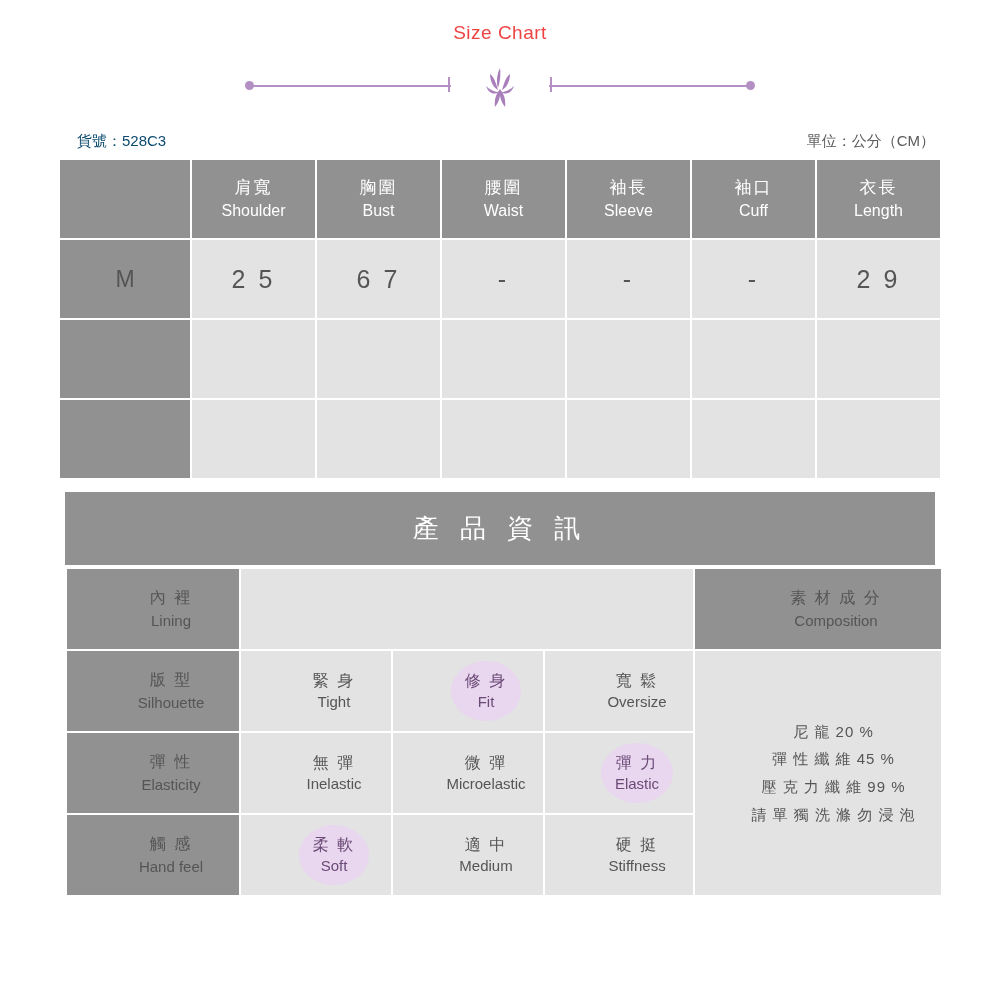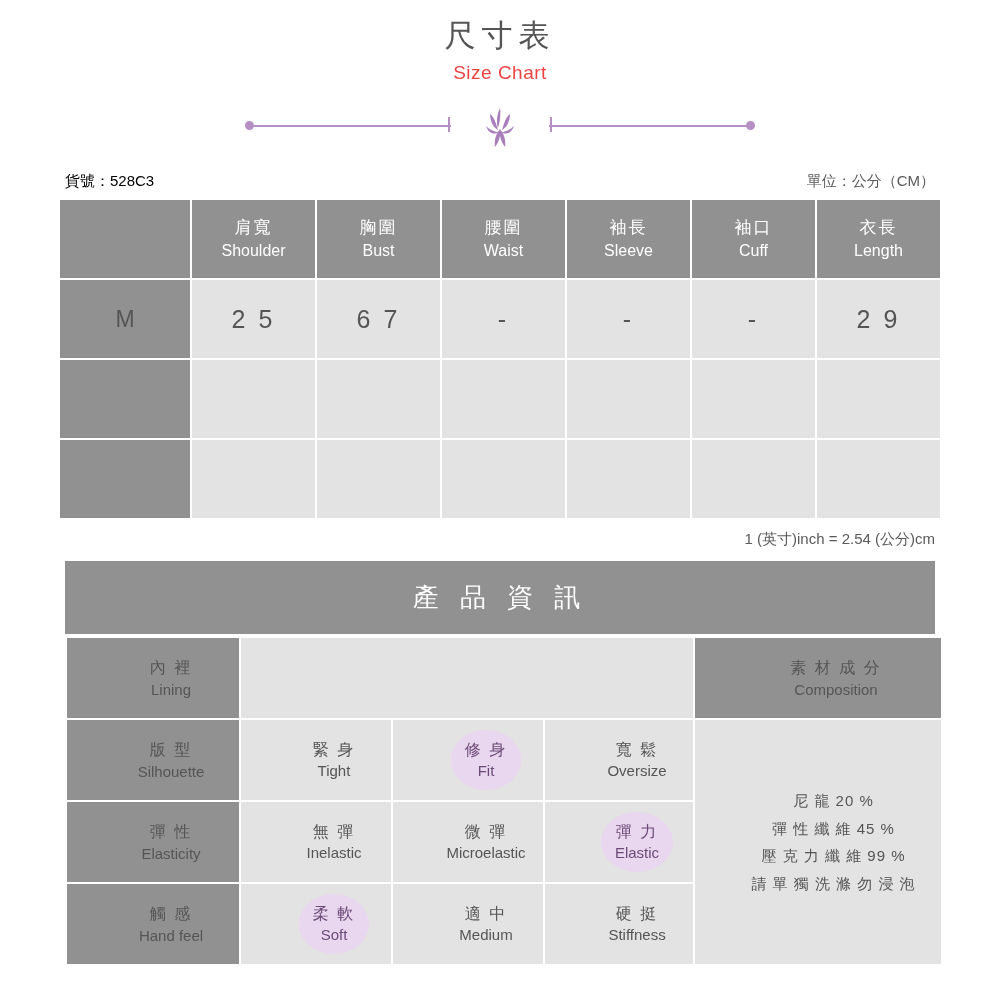--- a/index.html
+++ b/index.html
@@ -81,24 +81,24 @@
 
   
   .label-row {
     position: relative;
     width: 870px;
     margin: 22px auto 6px auto;
     height: 20px;
   }
   .label-left {
     position: absolute;
-    left: 0;
+    left: 12px;
     top: 0;
     font-size: 15px;
-    color: #000000;
+    color: #0c4a6e;
   }
   .label-right {
     position: absolute;
     right: 0;
     top: 0;
     font-size: 15px;
     color: #5a5a5a;
   }
 
   
@@ -217,21 +217,20 @@
     color: #6b4a77;
   }
   .lining-blank { height: 78px; }
 </style>
 </head>
 <body>
 
 <div class="page">
 
   <div class="header">
-    <div class="title-cn">尺寸表</div>
     <div class="title-en">Size Chart</div>
   </div>
 
   <div class="ornament">
     <span class="orn-dot left"></span>
     <span class="orn-line left"></span>
     <span class="orn-tick l"></span>
     <span class="orn-line right"></span>
     <span class="orn-tick r"></span>
     <span class="orn-dot right"></span>
@@ -316,21 +315,20 @@
       <td class="empty"></td>
       <td class="empty"></td>
       <td class="empty"></td>
       <td class="empty"></td>
       <td class="empty"></td>
       <td class="empty"></td>
     </tr>
   </tbody>
     </table>
 
-  <div class="inch-note">1 (英寸)inch = 2.54 (公分)cm</div>
 
   <div class="info-wrap">
     <div class="info-title">產 品 資 訊</div>
 
     <table class="info">
       <colgroup>
         <col style="width:172px">
         <col style="width:150px">
         <col style="width:150px">
         <col style="width:148px">

